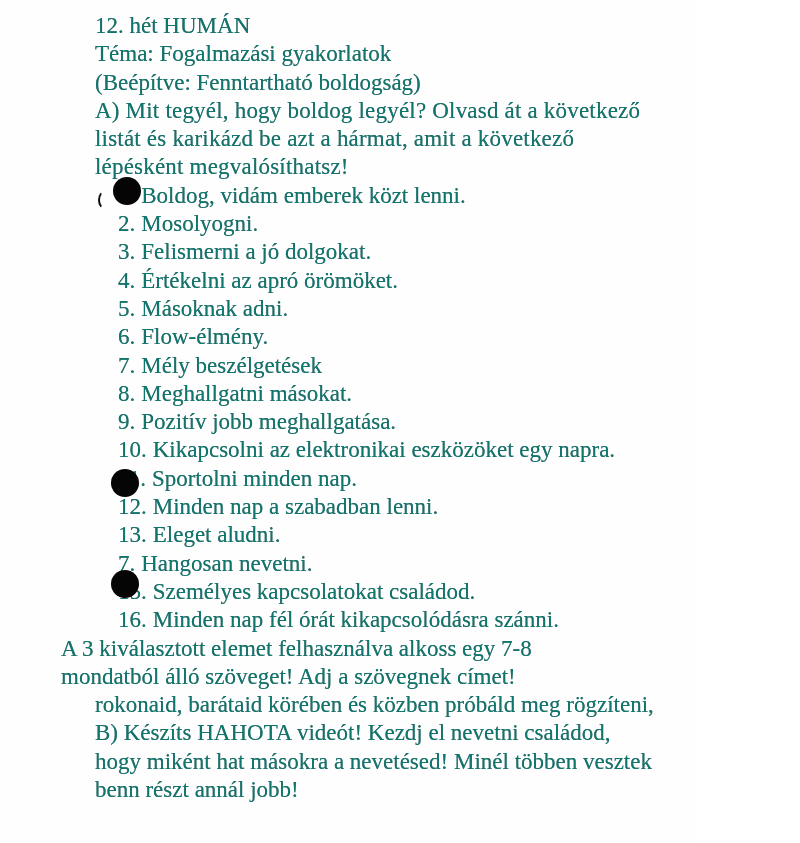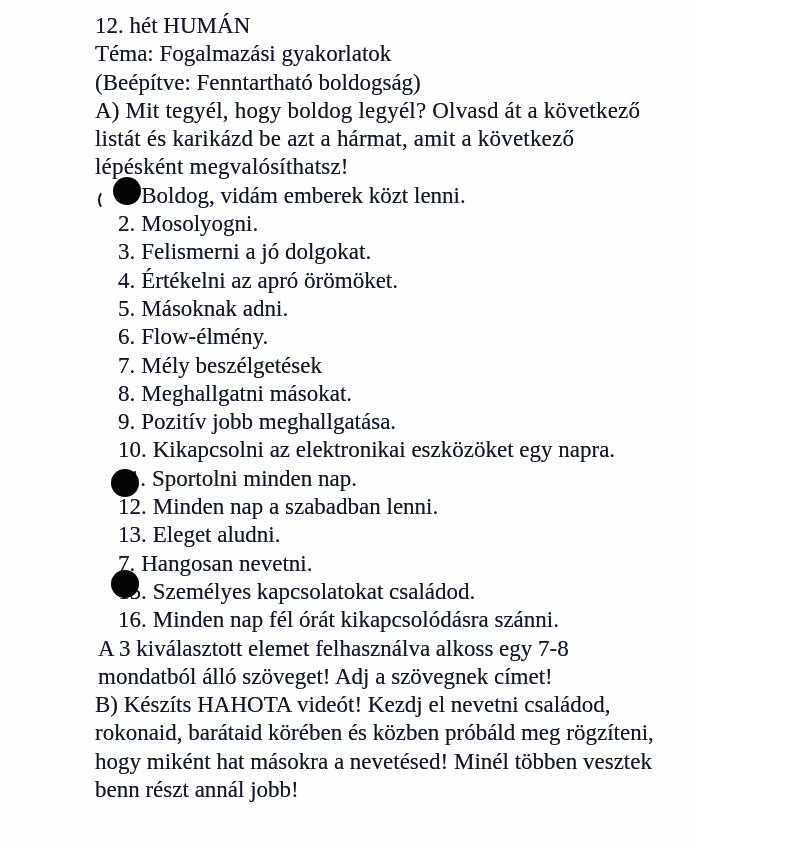--- a/index.html
+++ b/index.html
@@ -9,40 +9,40 @@
   }
   .page {
     position: relative;
     width: 696px;
     height: 843px;
     background: #fefefe;
     overflow: hidden;
     font-family: "Liberation Serif", serif;
     font-size: 23px;
     line-height: 28.3px;
-    color: #0f172a;
+    color: #0f766e;
   }
   .doc {
     padding-top: 12px;
     text-shadow: 0 0 0.6px rgba(30,30,30,0.55);
   }
   .header-block,
   .task-a-block,
   .task-b-block {
     margin-left: 95px;
   }
   .task-a-block {
     font-weight: normal;
     letter-spacing: 0.2px;
   }
   .list-block {
     margin-left: 118px;
   }
   .closing-block {
-    margin-left: 98px;
+    margin-left: 61px;
   }
   .line, .list-row {
     white-space: nowrap;
   }
   .list-row .num {
     display: inline-block;
     margin-right: 6px;
   }
   
   .ink-dot {
@@ -105,22 +105,22 @@
       <div class="list-row"><span class="num">15.</span><span class="txt">Személyes kapcsolatokat családod.</span></div>
       <div class="list-row"><span class="num">16.</span><span class="txt">Minden nap fél órát kikapcsolódásra szánni.</span></div>
     </div>
 
     <div class="closing-block">
       <div class="line">A 3 kiválasztott elemet felhasználva alkoss egy 7-8</div>
       <div class="line">mondatból álló szöveget! Adj a szövegnek címet!</div>
     </div>
 
     <div class="task-b-block">
+      <div class="line">rokonaid, barátaid körében és közben próbáld meg rögzíteni,</div>
       <div class="line">B) Készíts HAHOTA videót! Kezdj el nevetni családod,</div>
-      <div class="line">rokonaid, barátaid körében és közben próbáld meg rögzíteni,</div>
       <div class="line">hogy miként hat másokra a nevetésed! Minél többen vesztek</div>
       <div class="line">benn részt annál jobb!</div>
     </div>
 
   </div>
 
   <div class="ink-dot dot-1"></div>
   <div class="ink-dot dot-11"></div>
   <div class="ink-dot dot-15"></div>
   <div class="pen-mark"></div>

